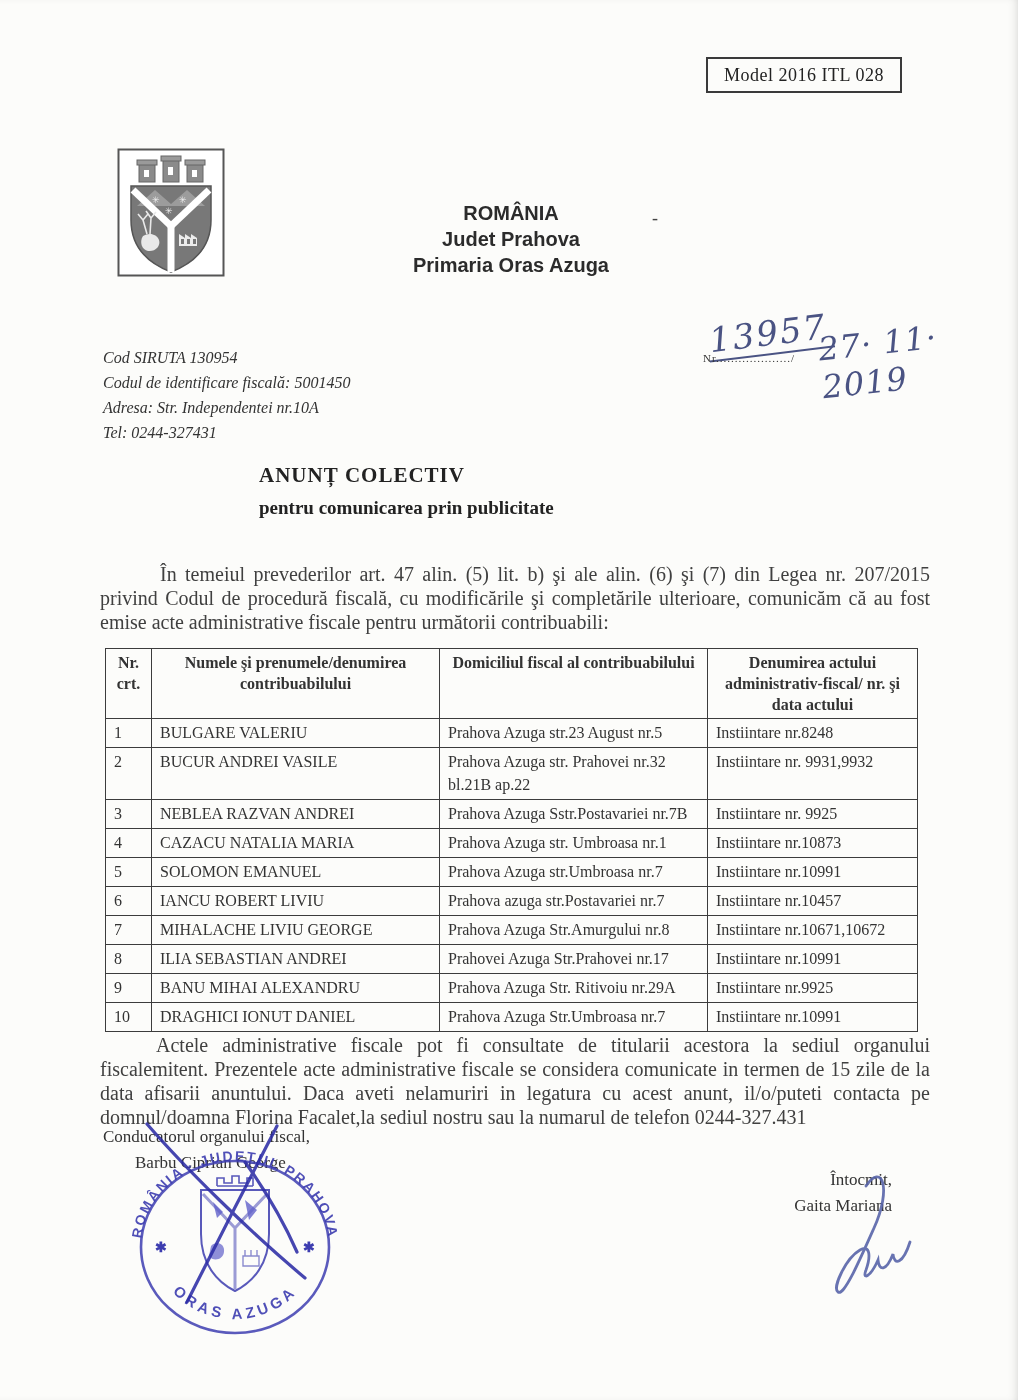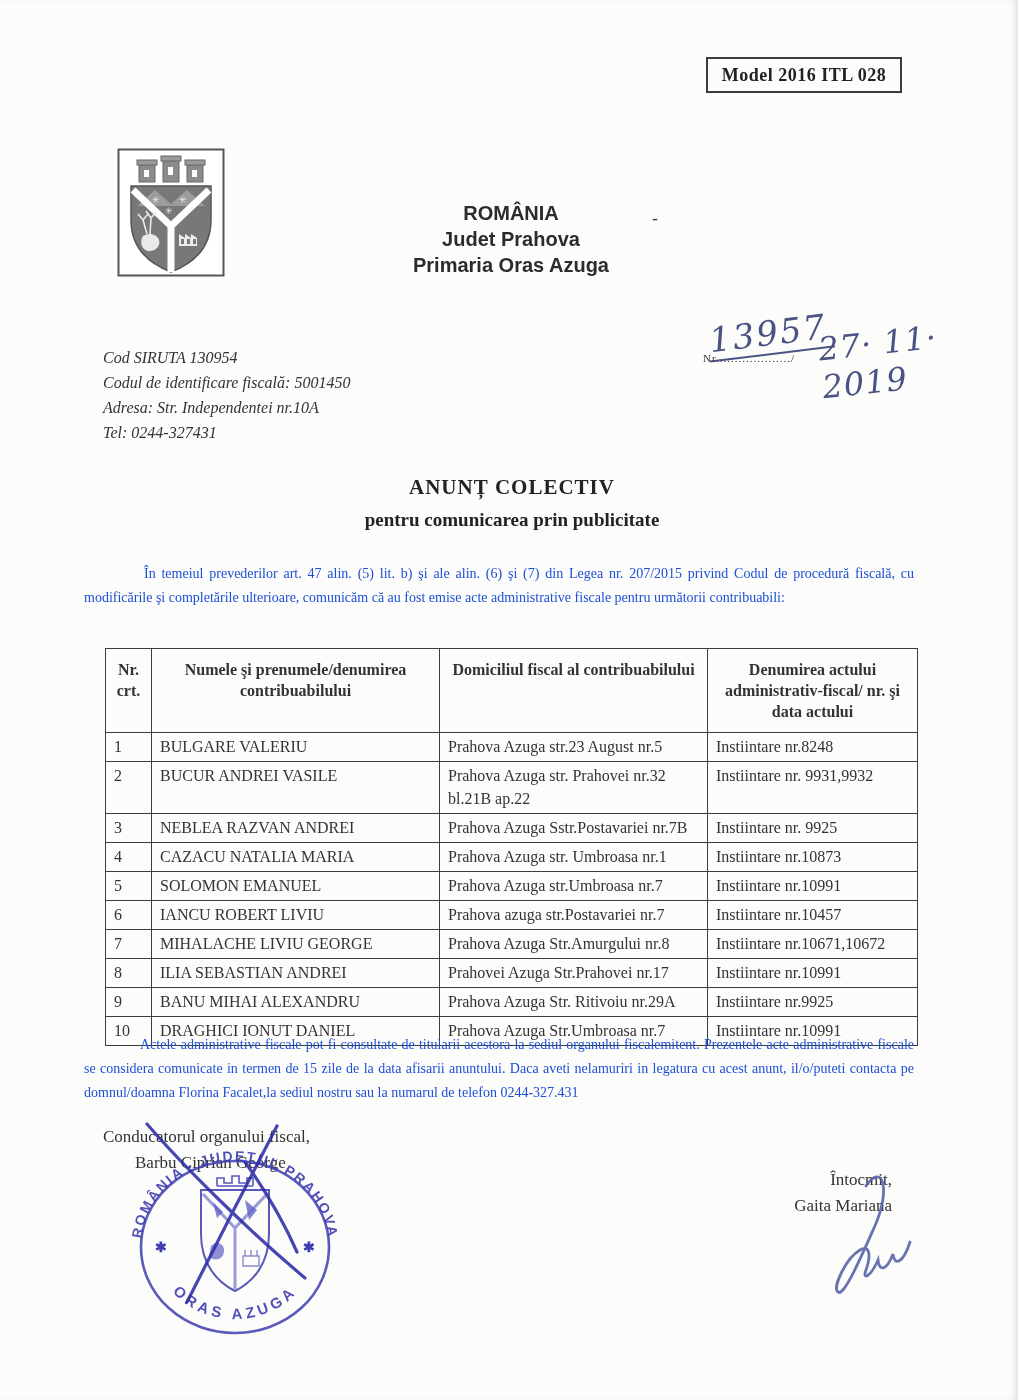--- a/index.html
+++ b/index.html
@@ -7,21 +7,21 @@
   .page {
     position:relative; width:1018px; height:1400px;
     background:#fcfcfa; margin:0 auto; overflow:hidden;
     font-family:"Liberation Serif", serif; color:#2e2e2e;
     box-shadow:inset -6px 0 12px -8px rgba(0,0,0,.25);
   }
   
   .model-box {
     position:absolute; left:706px; top:57px; width:196px; height:36px;
     border:2px solid #3a3a3a; text-align:center; line-height:32px;
-    font-weight:bold; font-size:18px; letter-spacing:.5px; color:#222;
+    font-weight:normal; font-size:18px; letter-spacing:.5px; color:#222;
   }
   
   .coa { position:absolute; left:117px; top:148px; width:108px; height:129px; }
   
   .hdr {
     position:absolute; left:330px; top:200px; width:362px; text-align:center;
     font-family:"Liberation Sans", sans-serif; font-weight:bold;
     font-size:20px; line-height:26px; color:#2b2b2b;
   }
   .hdr-dash { position:absolute; left:652px; top:208px; font-size:18px; color:#444; }
@@ -32,38 +32,38 @@
     position:absolute; left:707px; top:313px; font-size:34px; color:#4a5383;
     font-style:italic; transform:rotate(-7deg); font-family:"DejaVu Serif", serif;
     border-bottom:2px solid #4a5383; padding:0 6px 0 2px; letter-spacing:2px;
   }
   .reg-label { position:absolute; left:703px; top:352px; font-size:11px; letter-spacing:1px; color:#333; }
   .reg-date {
     position:absolute; left:820px; top:320px; font-size:32px; color:#4a5383;
     font-style:italic; transform:rotate(-6deg); font-family:"DejaVu Serif", serif; letter-spacing:1px;
   }
   
-  .title-block { position:absolute; left:259px; top:475px; width:506px; text-align:center; }
+  .title-block { position:absolute; left:259px; top:463px; width:506px; }
   .title-block .t1 { font-size:21px; font-weight:bold; letter-spacing:1px; color:#222; }
   .title-block .t2 { font-size:19px; font-weight:bold; margin-top:9px; color:#222; }
   
   .para {
-    position:absolute; left:84px; width:830px; font-size:14px; line-height:24px;
-    text-align:justify; color:#1d4ed8;
+    position:absolute; left:100px; width:830px; font-size:20px; line-height:24px;
+    text-align:justify; color:#404040;
   }
   .intro { top:562px; text-indent:60px; }
   .closing { top:1033px; text-indent:56px; }
   
   table.doc {
     position:absolute; left:105px; top:648px; width:812px;
     border-collapse:collapse; table-layout:fixed; font-size:16px; color:#333;
   }
   table.doc th, table.doc td { border:1.5px solid #3c3c3c; vertical-align:top; }
   table.doc th {
-    font-weight:bold; text-align:center; line-height:21px; padding:10px 4px; font-size:16px;
+    font-weight:bold; text-align:center; line-height:21px; padding:3px 4px; font-size:16px;
   }
   table.doc td { line-height:23px; padding:2px 8px 3px 8px; }
   
   .sig-left { position:absolute; left:103px; top:1124px; font-size:17px; line-height:26px; color:#333; }
   .sig-left .l2 { padding-left:32px; }
   .sig-right { position:absolute; left:742px; top:1167px; width:150px; text-align:right; font-size:17px; line-height:26px; color:#333; }
   .stamp { position:absolute; left:125px; top:1130px; width:225px; height:225px; overflow:visible; }
   .hand-sig { position:absolute; left:808px; top:1172px; width:115px; height:140px; overflow:visible; }
   .stamp text { font-family:"Liberation Sans", sans-serif; font-weight:bold; }
 </style>

